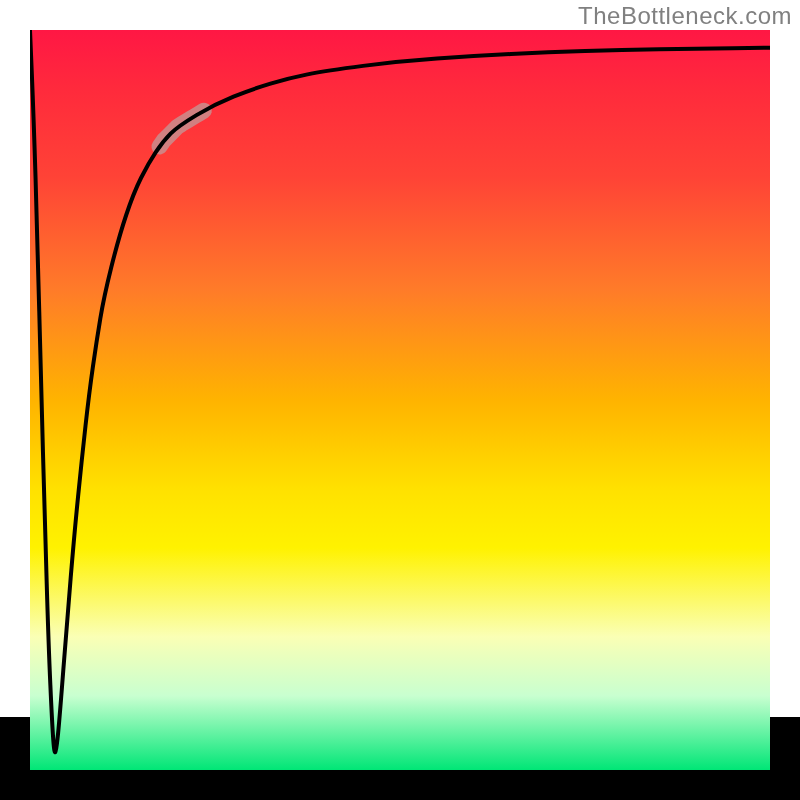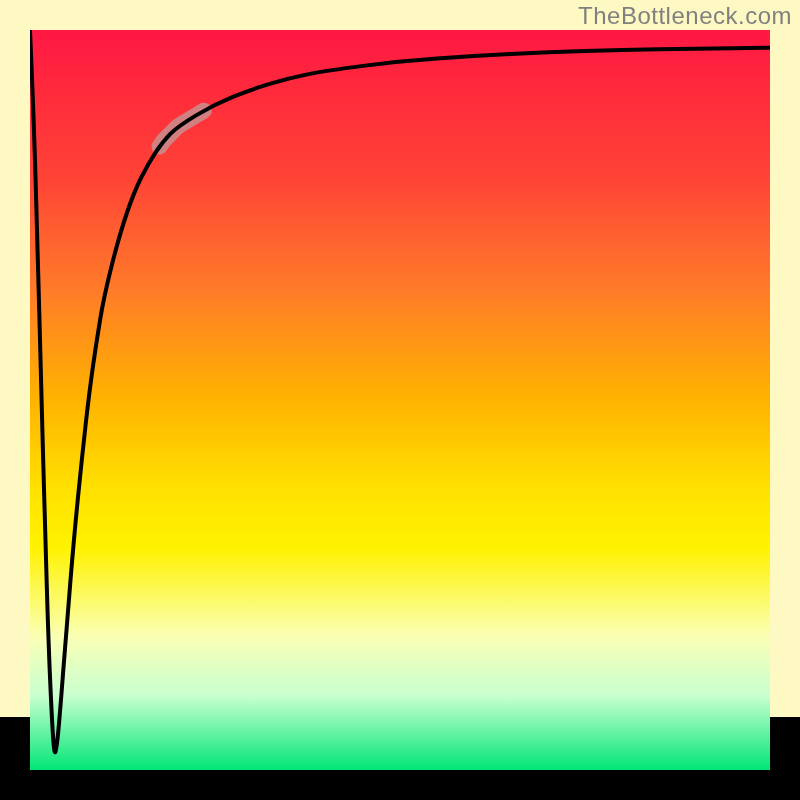--- a/index.html
+++ b/index.html
@@ -8,21 +8,21 @@
     width: 800px;
     height: 800px;
     background: #000;
     overflow: hidden;
     font-family: Arial, Helvetica, sans-serif;
   }
   .frame {
     position: relative;
     width: 800px;
     height: 717px;
-    background: #fef9c3;
+    background: #ffffff;
   }
   .watermark {
     position: absolute;
     top: 2px;
     right: 8px;
     color: #808080;
     font-size: 24px;
     font-weight: 400;
     letter-spacing: 0.5px;
     z-index: 20;

